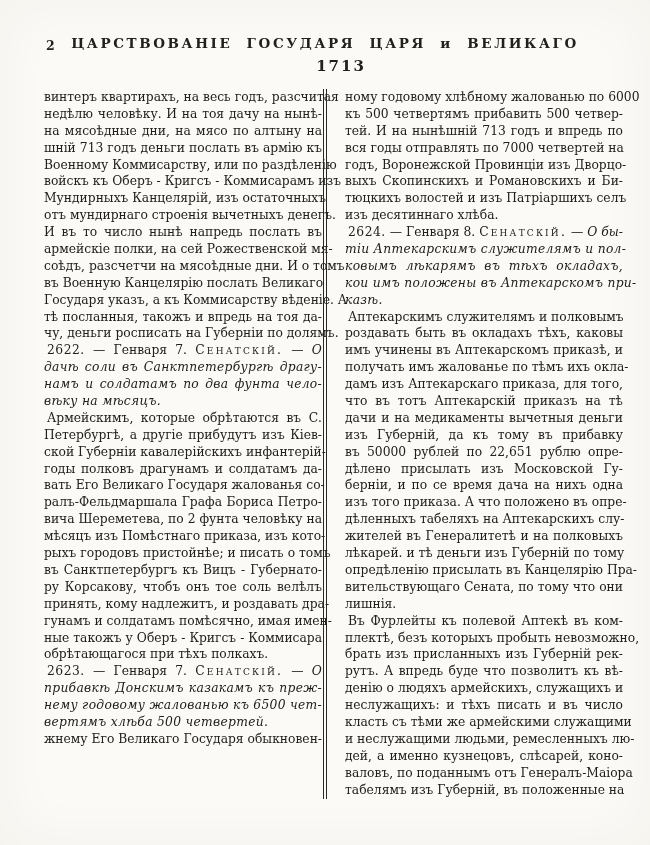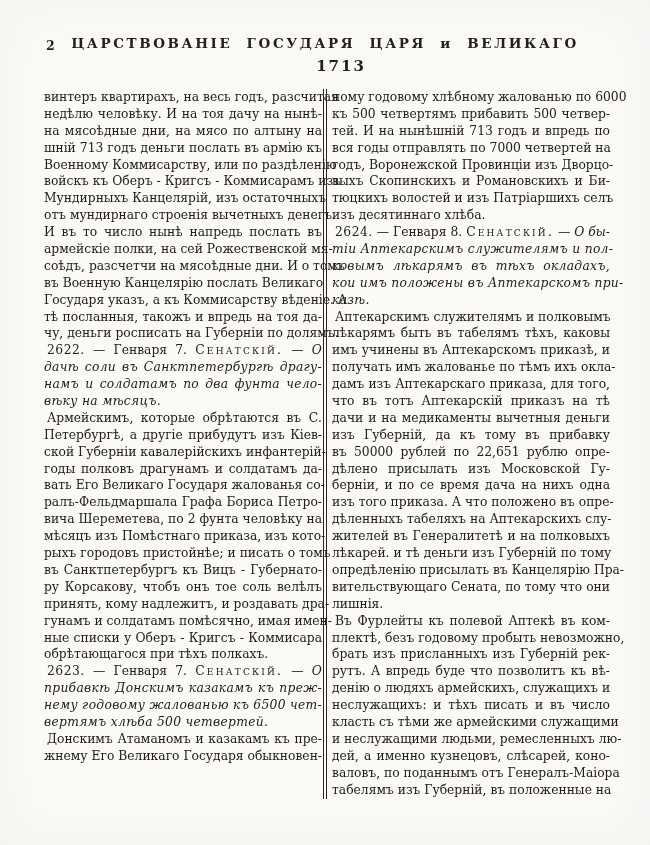--- a/index.html
+++ b/index.html
@@ -28,21 +28,21 @@
     position:absolute;left:16px;top:27px;width:100%;
     text-align:center;
     font-size:15px;font-weight:700;letter-spacing:2px;
   }
   .page-body{
     position:absolute;top:89px;left:44px;width:562px;height:712px;
     display:flex;flex-direction:row;
   }
   .col{width:278px;}
   .col-left{margin-right:0;}
-  .col-right{margin-left:4px;}
+  .col-right{margin-left:17px;}
   .column-divider{
     width:2px;height:710px;
     border-left:1.5px solid #2a2722;
     border-right:1.5px solid #2a2722;
     margin:0 1px;
     flex:0 0 auto;
   }
   .line{
     height:16.9px;line-height:16.9px;
     font-size:12.3px;
@@ -95,64 +95,63 @@
         <div class="line">годы полковъ драгунамъ и солдатамъ да-</div>
         <div class="line">вать Его Великаго Государя жалованья со-</div>
         <div class="line">ралъ-Фельдмаршала Графа Бориса Петро-</div>
         <div class="line">вича Шереметева, по 2 фунта человѣку на</div>
         <div class="line">мѣсяцъ изъ Помѣстнаго приказа, изъ кото-</div>
         <div class="line">рыхъ городовъ пристойнѣе; и писать о томъ</div>
         <div class="line">въ Санктпетербургъ къ Вицъ - Губернато-</div>
         <div class="line">ру Корсакову, чтобъ онъ тое соль велѣлъ</div>
         <div class="line">принять, кому надлежитъ, и роздавать дра-</div>
         <div class="line">гунамъ и солдатамъ помѣсячно, имая имен-</div>
-        <div class="line">ные списки у Оберъ - Кригсъ - Коммисара</div>
+        <div class="line">ные такожъ у Оберъ - Кригсъ - Коммисара</div>
         <div class="line end">обрѣтающагося при тѣхъ полкахъ.</div>
         <div class="line ind"><span class="num">2623.</span> <span class="dash">—</span> <span class="date">Генваря 7.</span> <span class="sc">Сенатскій.</span> <span class="dash">—</span> <span class="it">О</span></div>
         <div class="line it">прибавкѣ Донскимъ казакамъ къ преж-</div>
         <div class="line it">нему годовому жалованью къ 6500 чет-</div>
         <div class="line it end">вертямъ хлѣба 500 четвертей.</div>
-        <div class="line ind">Донскимъ Атаманомъ и казакамъ къ пре-</div>
         <div class="line">жнему Его Великаго Государя обыкновен-</div>
       </div>
     <div class="column-divider"></div>
     <div class="col col-right" id="col-right">
         <div class="line">ному годовому хлѣбному жалованью по 6000</div>
         <div class="line">къ 500 четвертямъ прибавить 500 четвер-</div>
         <div class="line">тей. И на нынѣшній 713 годъ и впредь по</div>
         <div class="line">вся годы отправлять по 7000 четвертей на</div>
         <div class="line">годъ, Воронежской Провинціи изъ Дворцо-</div>
         <div class="line">выхъ Скопинскихъ и Романовскихъ и Би-</div>
         <div class="line">тюцкихъ волостей и изъ Патріаршихъ селъ</div>
         <div class="line end">изъ десятиннаго хлѣба.</div>
         <div class="line ind"><span class="num">2624.</span> <span class="dash">—</span> <span class="date">Генваря 8.</span> <span class="sc">Сенатскій.</span> <span class="dash">—</span> <span class="it">О бы-</span></div>
         <div class="line it">тіи Аптекарскимъ служителямъ и пол-</div>
         <div class="line it">ковымъ лѣкарямъ въ тѣхъ окладахъ,</div>
         <div class="line it">кои имъ положены въ Аптекарскомъ при-</div>
         <div class="line it end">казѣ.</div>
         <div class="line ind">Аптекарскимъ служителямъ и полковымъ</div>
-        <div class="line">лѣкарямъ быть въ табелямъ тѣхъ, каковы</div>
+        <div class="line">роздавать быть въ окладахъ тѣхъ, каковы</div>
         <div class="line">имъ учинены въ Аптекарскомъ приказѣ, и</div>
         <div class="line">получать имъ жалованье по тѣмъ ихъ окла-</div>
         <div class="line">дамъ изъ Аптекарскаго приказа, для того,</div>
         <div class="line">что въ тотъ Аптекарскій приказъ на тѣ</div>
         <div class="line">дачи и на медикаменты вычетныя деньги</div>
         <div class="line">изъ Губерній, да къ тому въ прибавку</div>
         <div class="line">въ 50000 рублей по 22,651 рублю опре-</div>
         <div class="line">дѣлено присылать изъ Московской Гу-</div>
         <div class="line">берніи, и по се время дача на нихъ одна</div>
         <div class="line">изъ того приказа. А что положено въ опре-</div>
         <div class="line">дѣленныхъ табеляхъ на Аптекарскихъ слу-</div>
         <div class="line">жителей въ Генералитетѣ и на полковыхъ</div>
         <div class="line">лѣкарей. и тѣ деньги изъ Губерній по тому</div>
         <div class="line">опредѣленію присылать въ Канцелярію Пра-</div>
         <div class="line">вительствующаго Сената, по тому что они</div>
         <div class="line end">лишнія.</div>
         <div class="line ind">Въ Фурлейты къ полевой Аптекѣ въ ком-</div>
-        <div class="line">плектѣ, безъ годовому пробыть невозможно,</div>
+        <div class="line">плектѣ, безъ которыхъ пробыть невозможно,</div>
         <div class="line">брать изъ присланныхъ изъ Губерній рек-</div>
         <div class="line">рутъ. А впредь буде что позволитъ къ вѣ-</div>
         <div class="line">денію о людяхъ армейскихъ, служащихъ и</div>
         <div class="line">неслужащихъ: и тѣхъ писать и въ число</div>
         <div class="line">класть съ тѣми же армейскими служащими</div>
         <div class="line">и неслужащими людьми, ремесленныхъ лю-</div>
         <div class="line">дей, а именно кузнецовъ, слѣсарей, коно-</div>
         <div class="line">валовъ, по поданнымъ отъ Генералъ-Маіора</div>
         <div class="line">табелямъ изъ Губерній, въ положенные на</div>
       </div>

